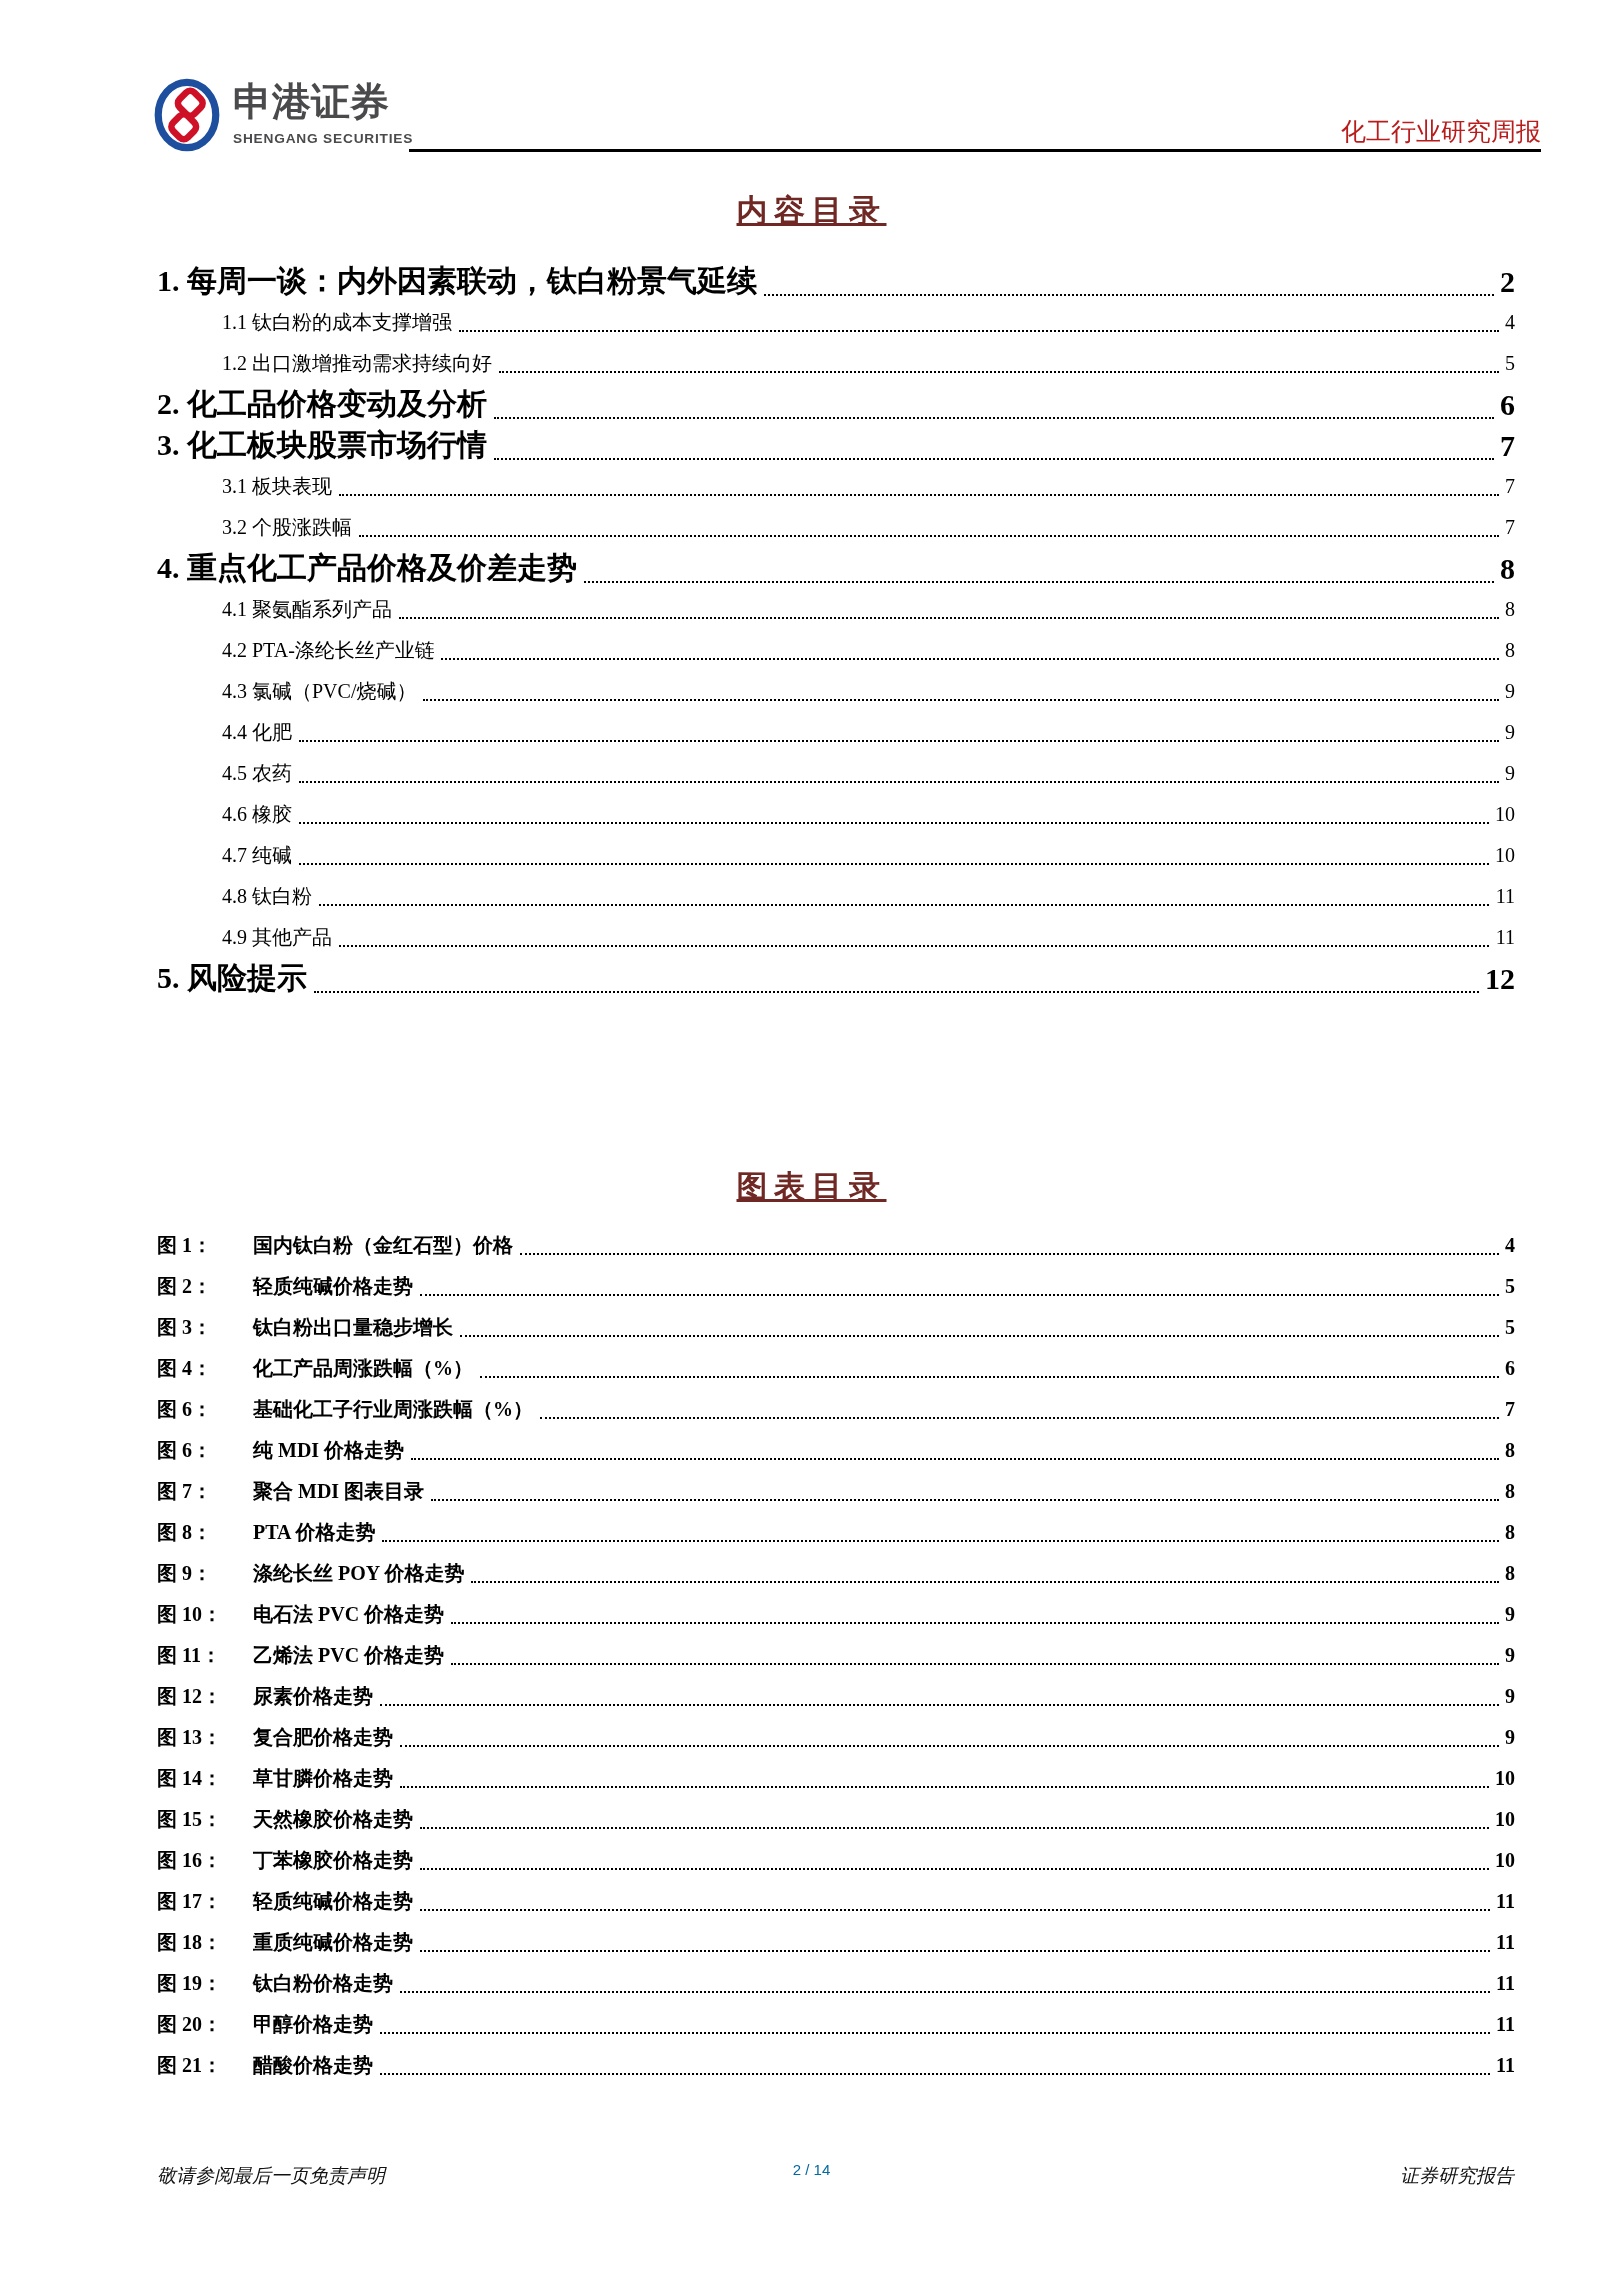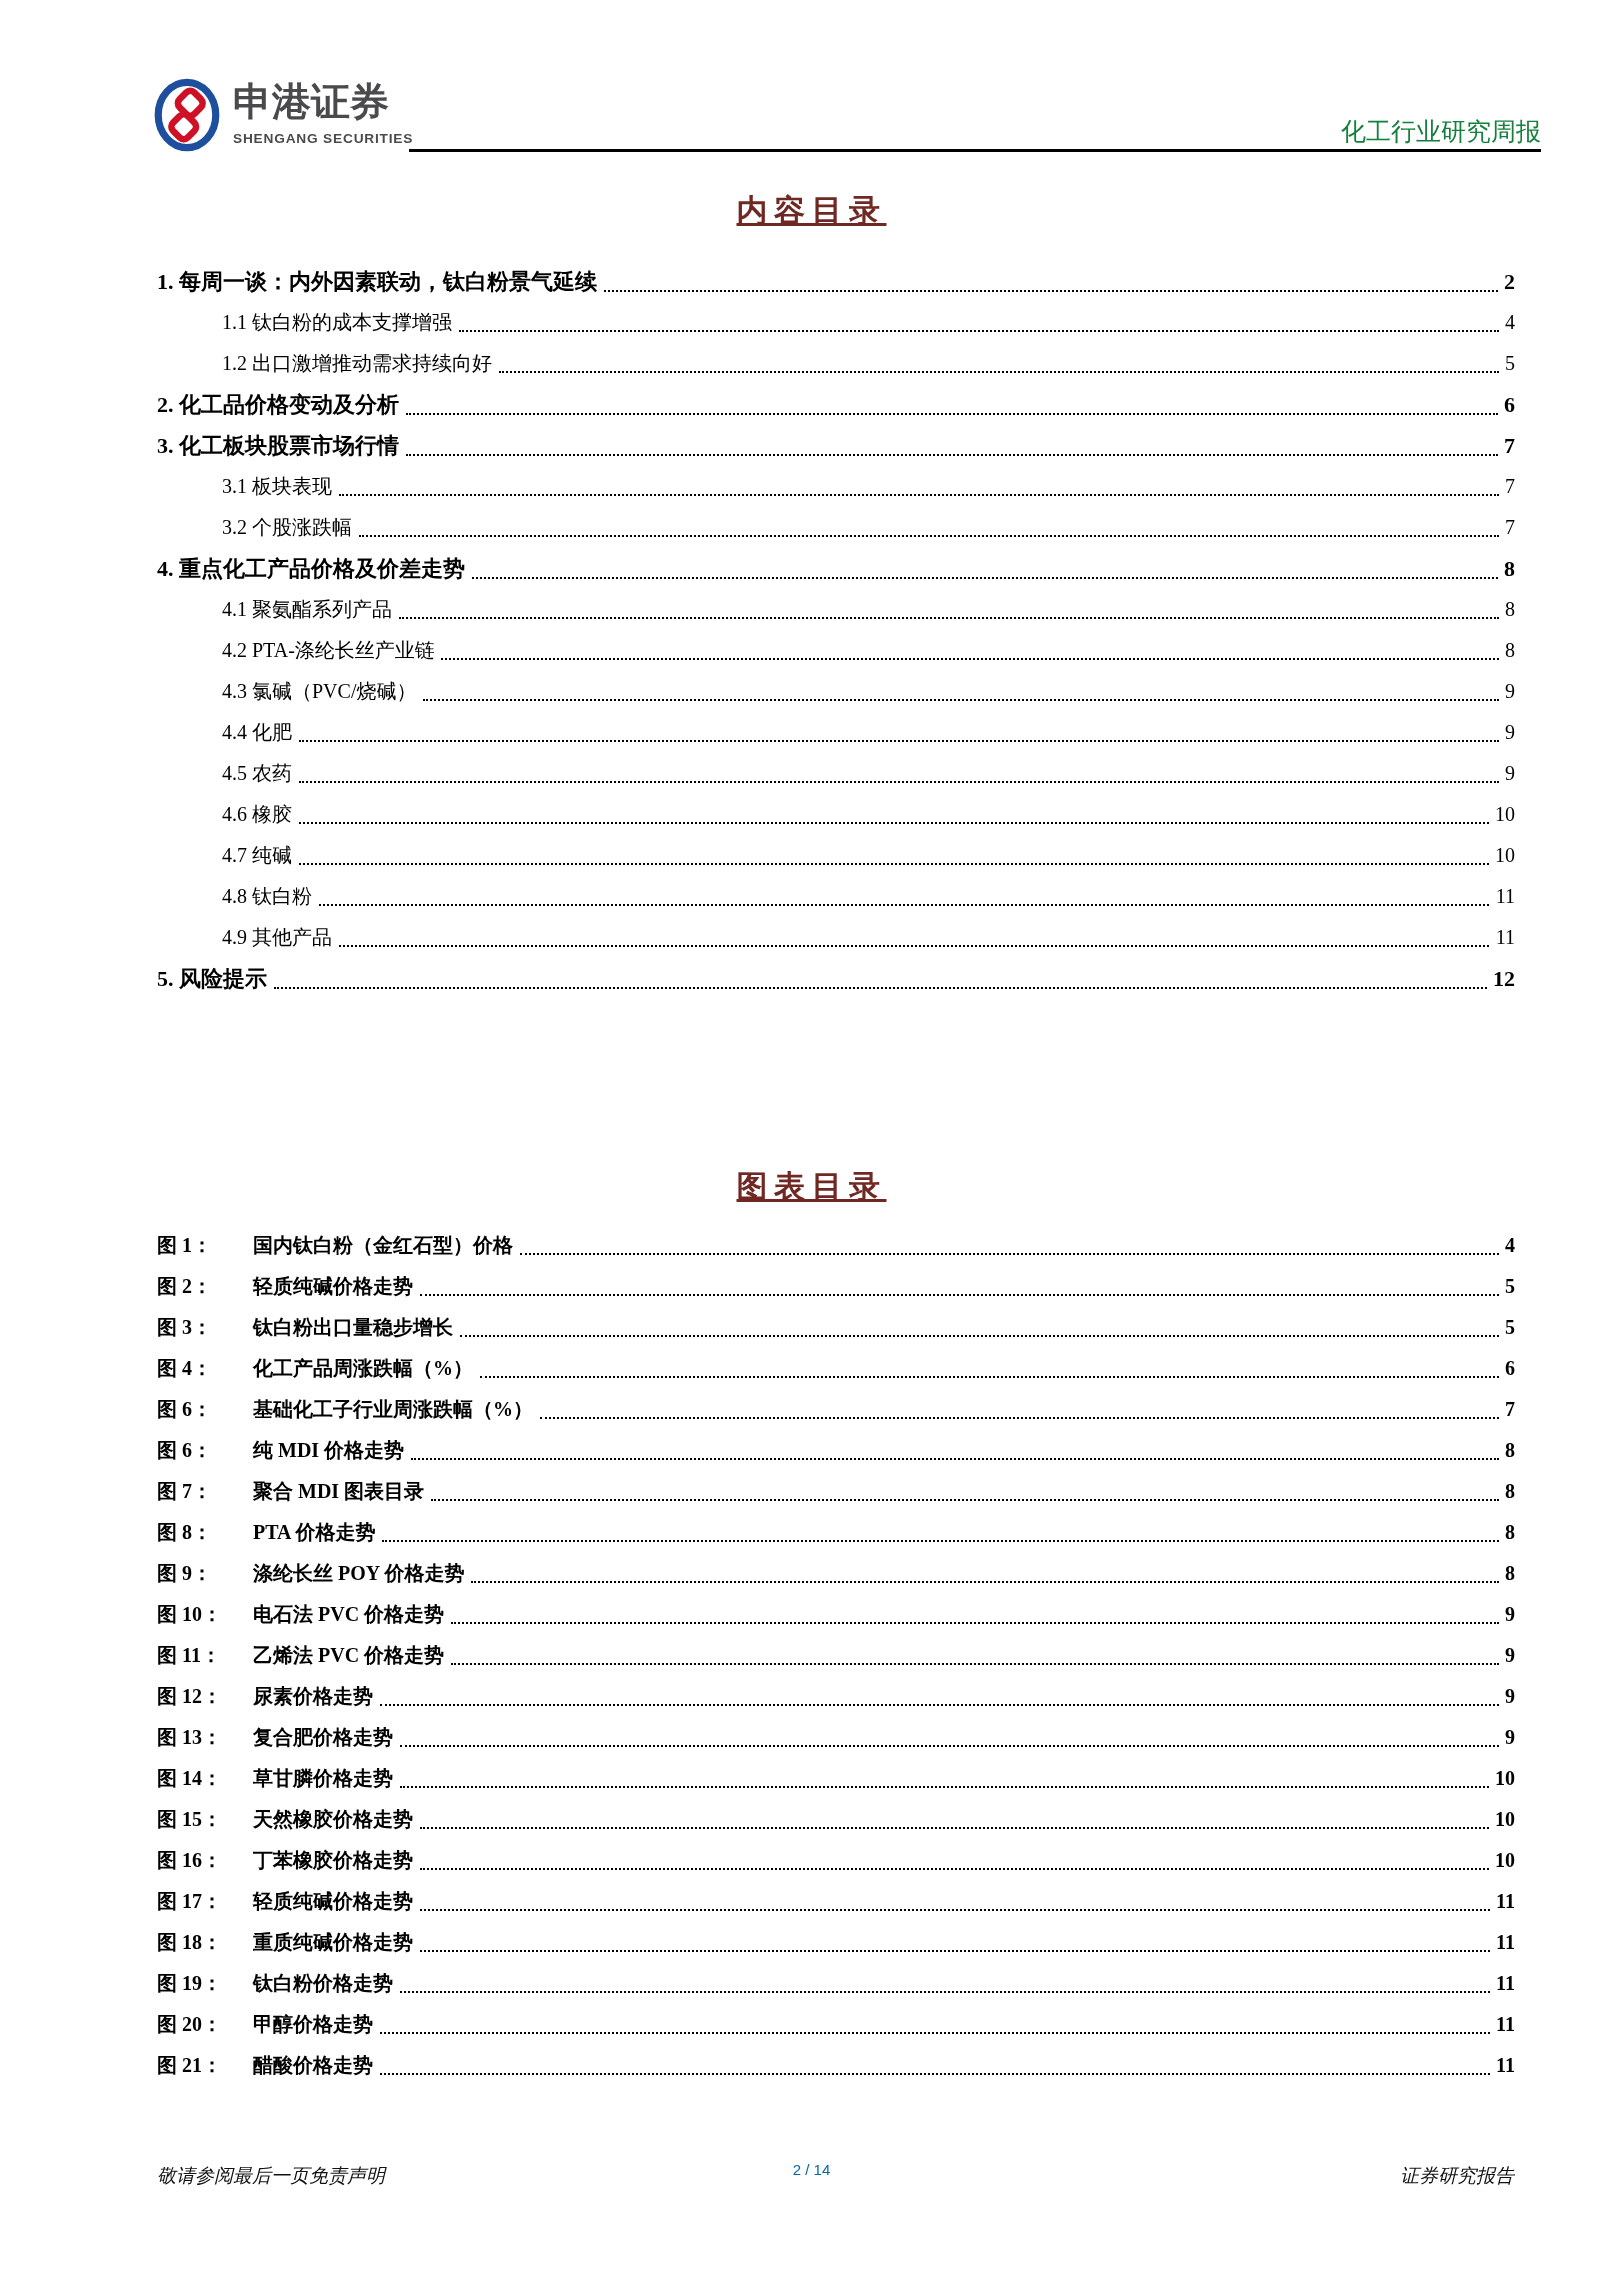--- a/index.html
+++ b/index.html
@@ -22,21 +22,21 @@
     letter-spacing: 0px; line-height: 46px; white-space: nowrap;
   }
   .brand-en {
     font-family: "Liberation Sans", sans-serif;
     font-size: 13.7px; font-weight: 600; color: #4a4a4c;
     letter-spacing: 0.8px; margin-top: 2.6px; white-space: nowrap;
   }
   .header-right {
     position: absolute; right: 82px; top: 115px;
     font-family: Liberation Mono, monospace;
-    font-size: 25px; color: #15803d; white-space: nowrap;
+    font-size: 25px; color: #b91c1c; white-space: nowrap;
   }
   .header-rule { position: absolute; left: 409px; top: 149px; width: 1132px; height: 3.3px; background: #000; }
 
   
   .section-title {
     position: absolute; left: 0; width: 100%;
     text-align: center; font-weight: bold;
     font-size: 31px; color: #6f2823;
     letter-spacing: 6.5px;
     font-family: "Liberation Serif", serif;
@@ -46,21 +46,21 @@
   #fig-title { top: 1166px; }
 
   
   .list { position: absolute; left: 157px; width: 1358px; }
   #toc-list { top: 261px; }
   #fig-list { top: 1225px; }
 
   .row { display: flex; align-items: center; height: 41px; }
   .row .lbl, .row .ttl { white-space: nowrap; }
 
-  .row.level1 { font-size: 22px; font-weight: bold; }
+  .row.level1 { font-size: 30px; font-weight: bold; }
   .row.level2 { font-size: 20px; font-weight: normal; padding-left: 65px; }
 
   .fig-row { font-size: 20px; font-weight: bold; }
   .fig-row .lbl { min-width: 96px; }
 
   .leader {
     flex: 1; height: 0.95em; align-self: center;
     border-bottom: 2px dotted #000;
     margin: 0 6.5px 0 6.5px;
   }

